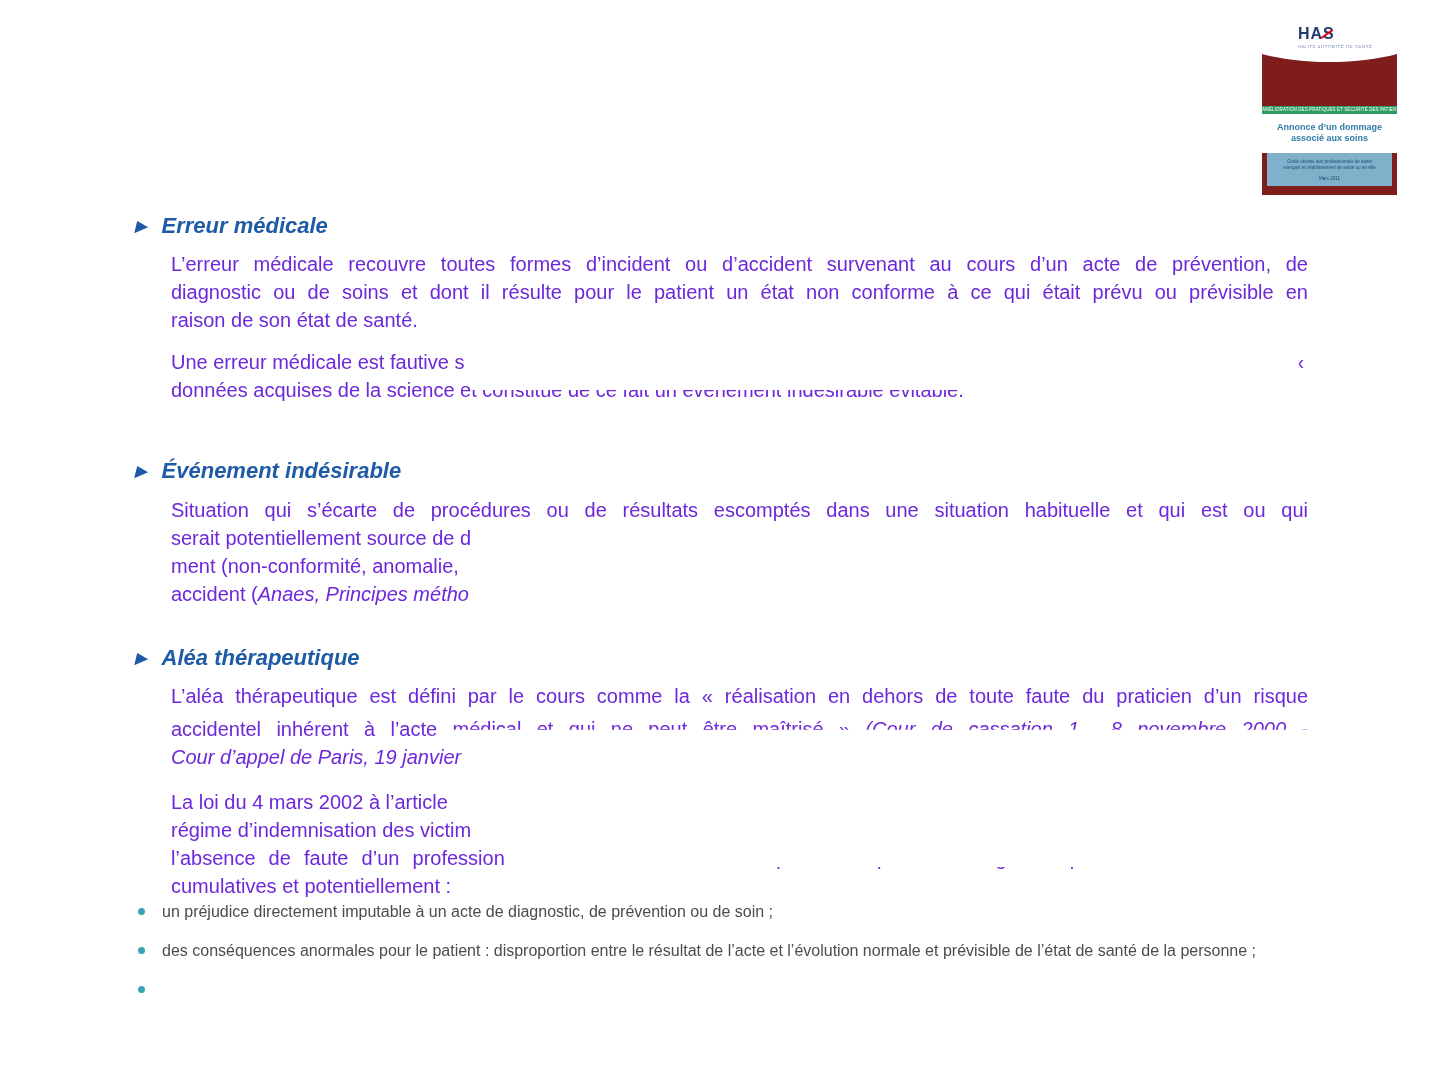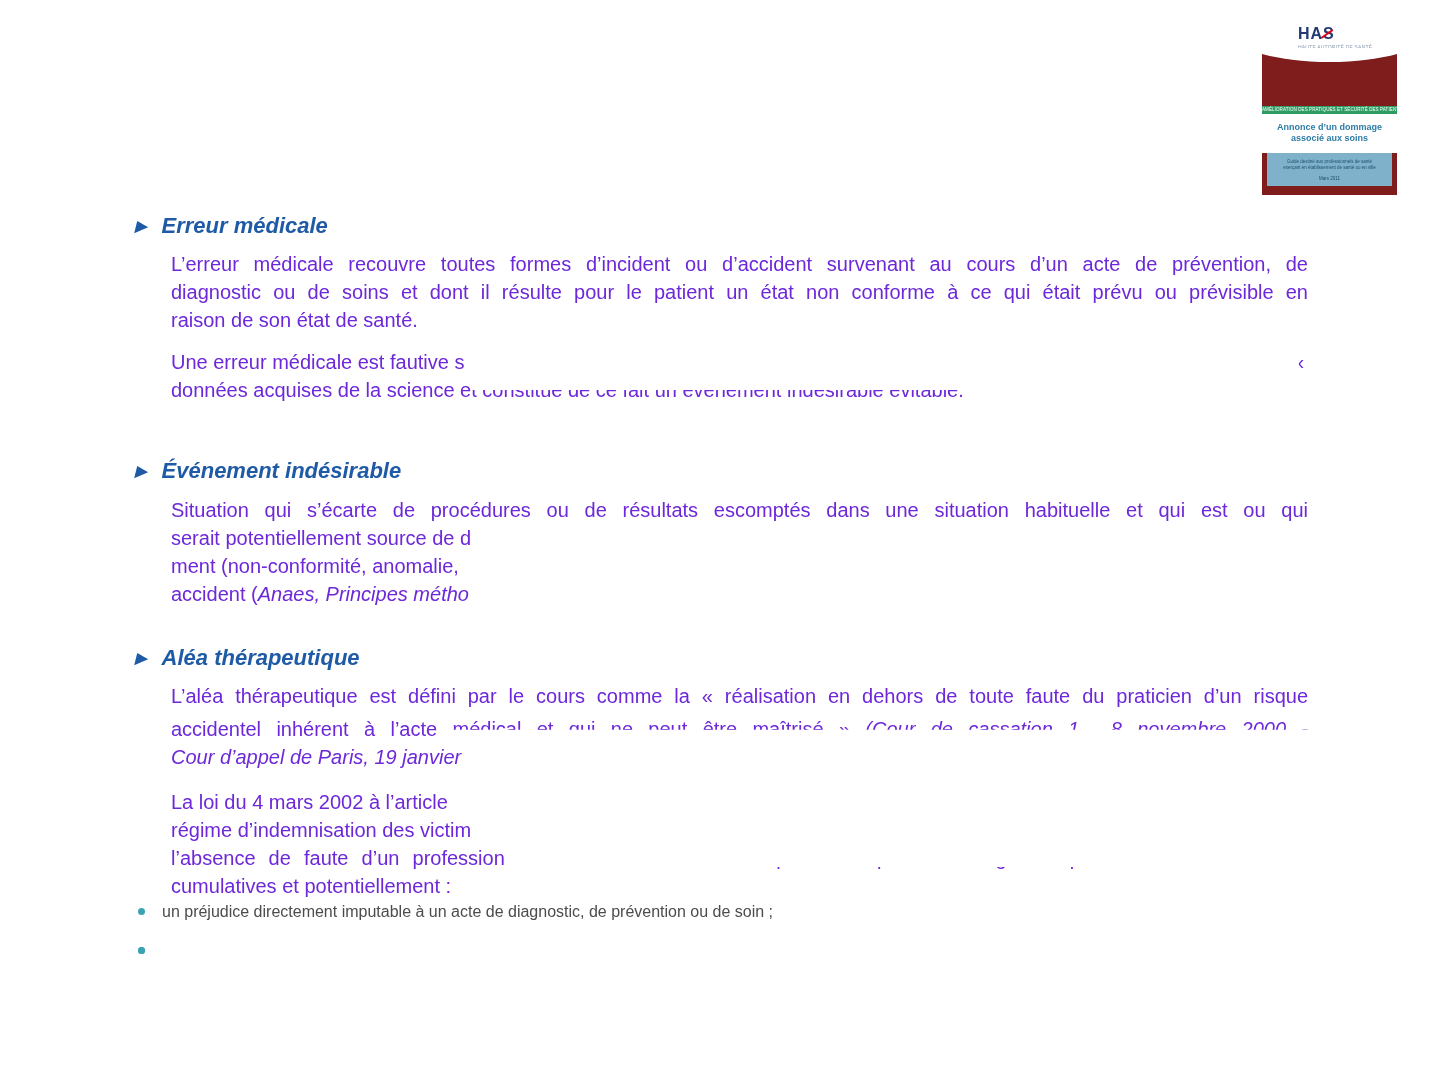--- a/index.html
+++ b/index.html
@@ -146,19 +146,20 @@
     <div class="line">cumulatives et potentiellement :</div>
   </div>
 
   <div class="bullets" style="top:898px;">
     <div class="bullet">
       <span class="dot"></span>
       <span>un préjudice directement imputable à un acte de diagnostic, de prévention ou de soin ;</span>
     </div>
     <div class="bullet">
       <span class="dot"></span>
+      <span>des conséquences anormales pour le patient : disproportion entre le résultat de l’acte et l’évolution normale et prévisible de l’état de santé de la personne ;</span>
     </div>
     <div class="bullet">
       <span class="dot"></span>
     </div>
   </div>
 
 </div>
 
 </body></html>

